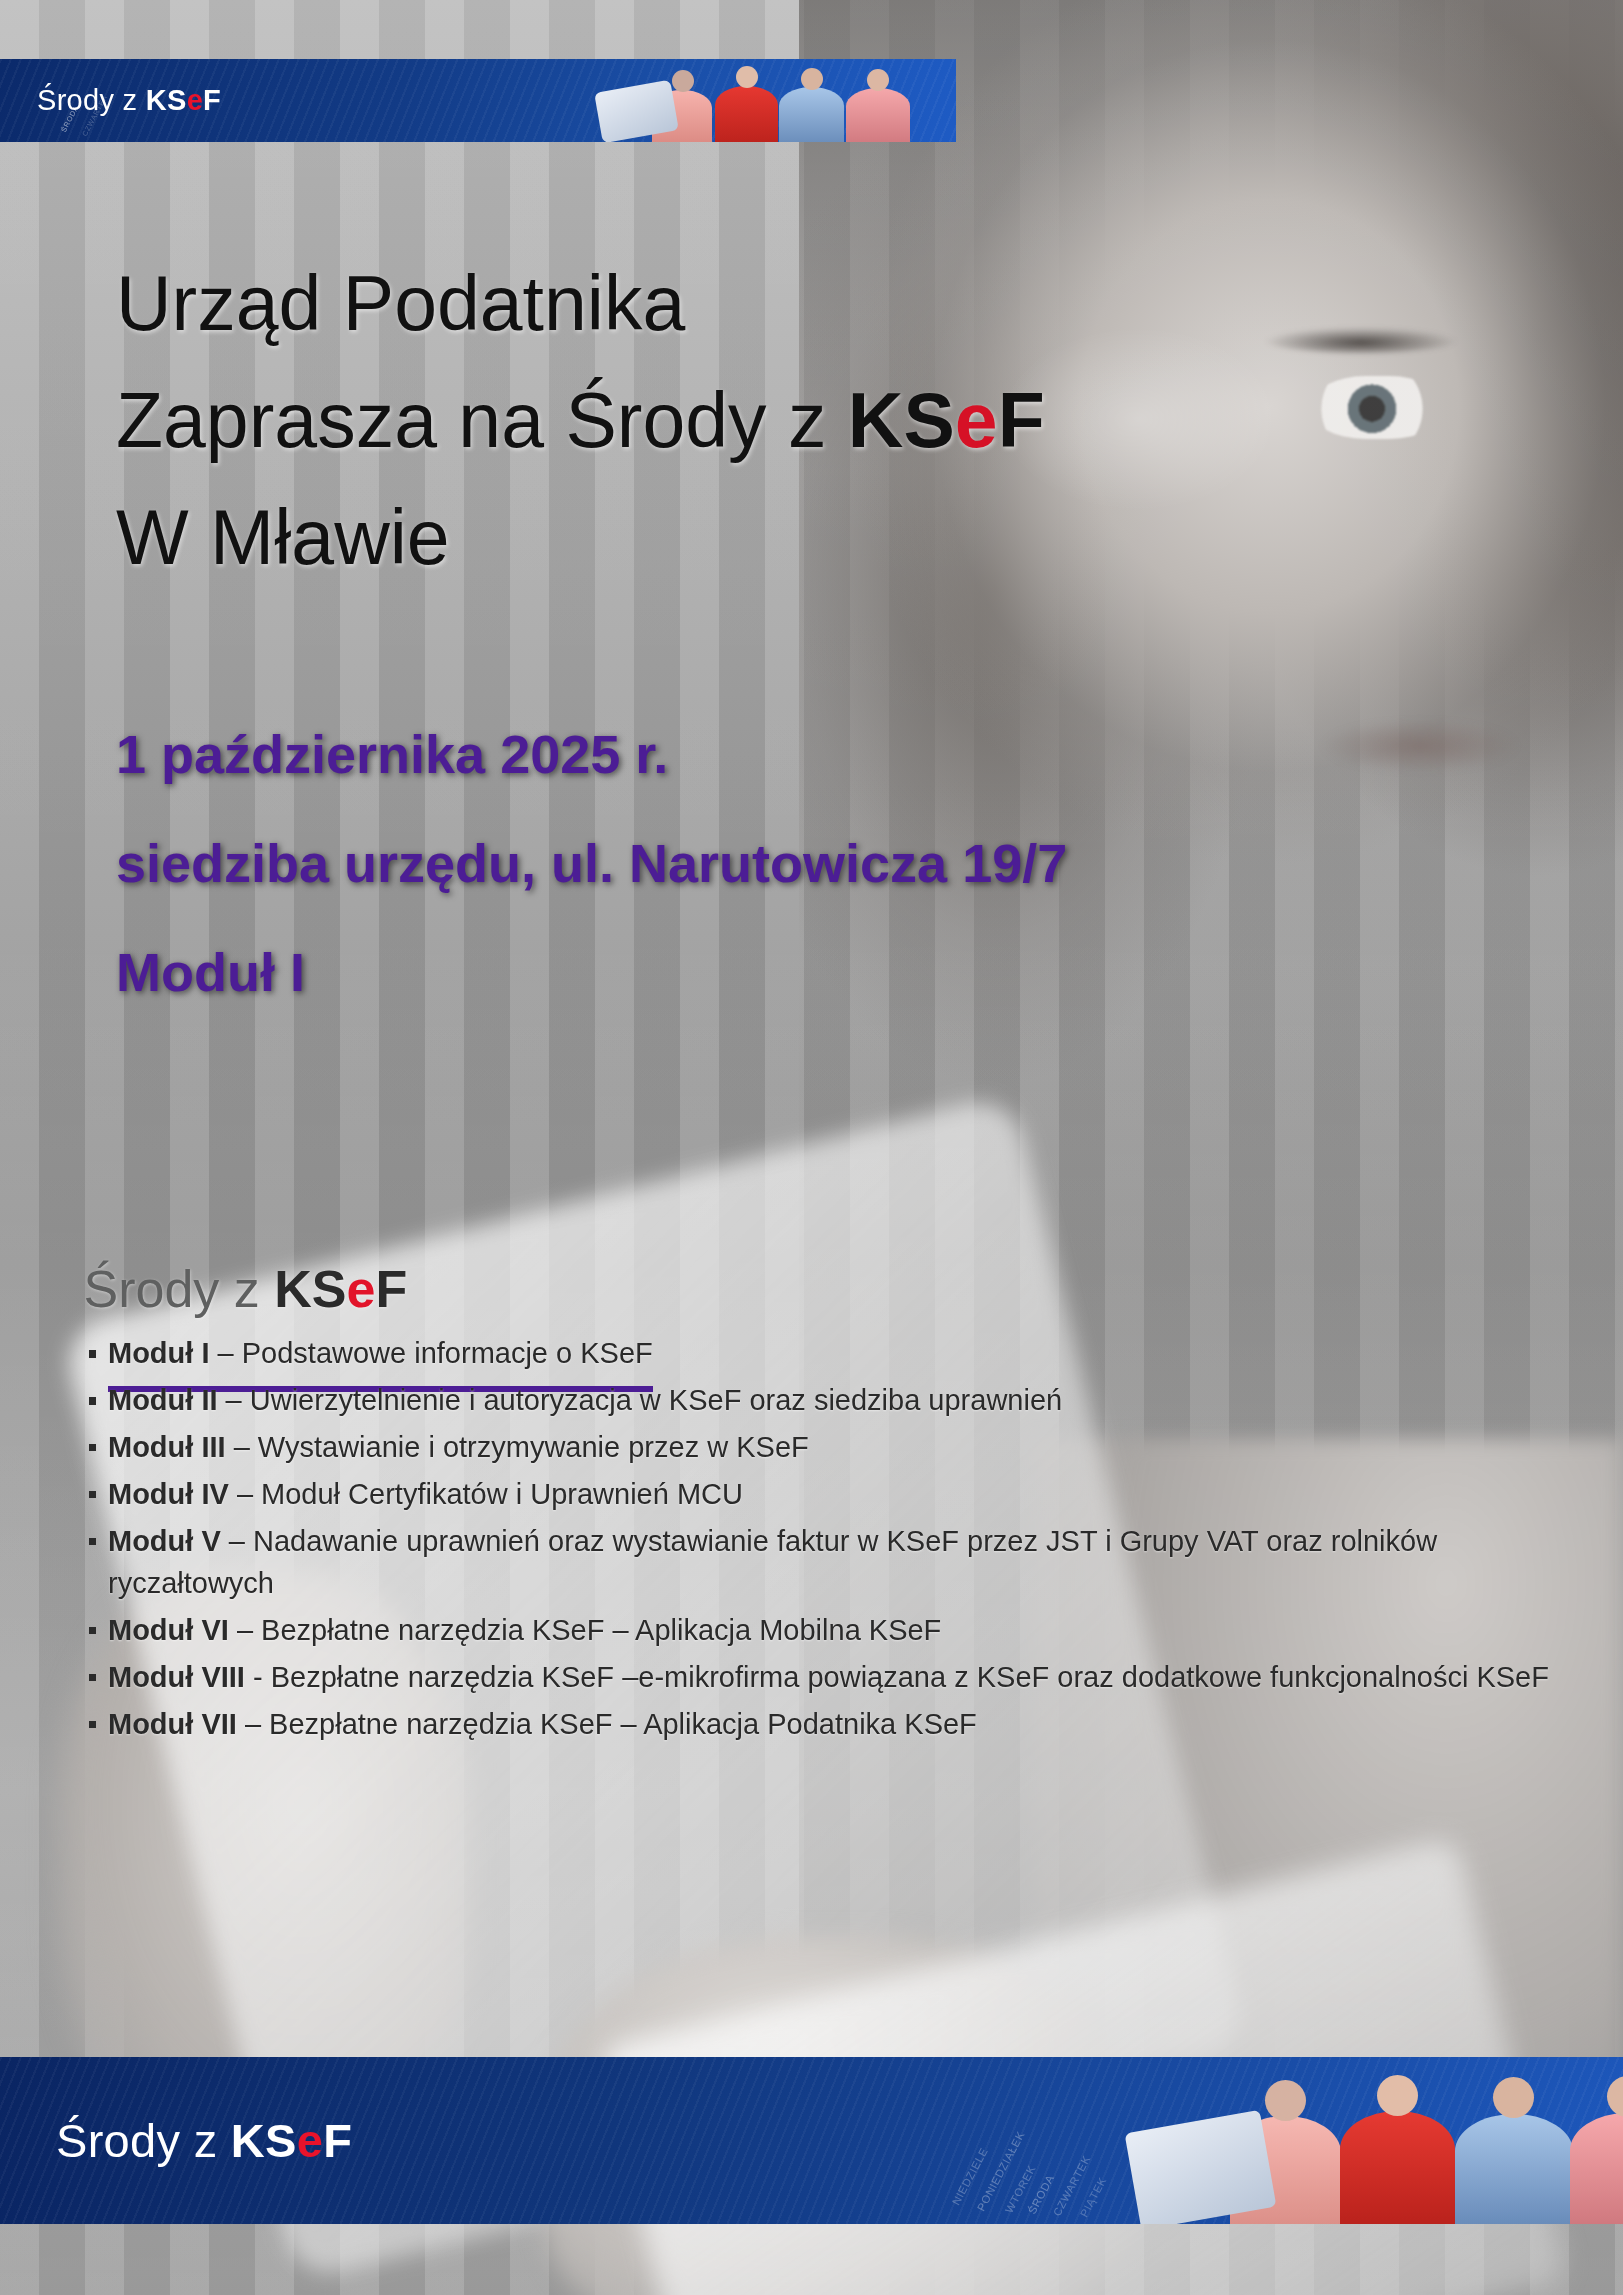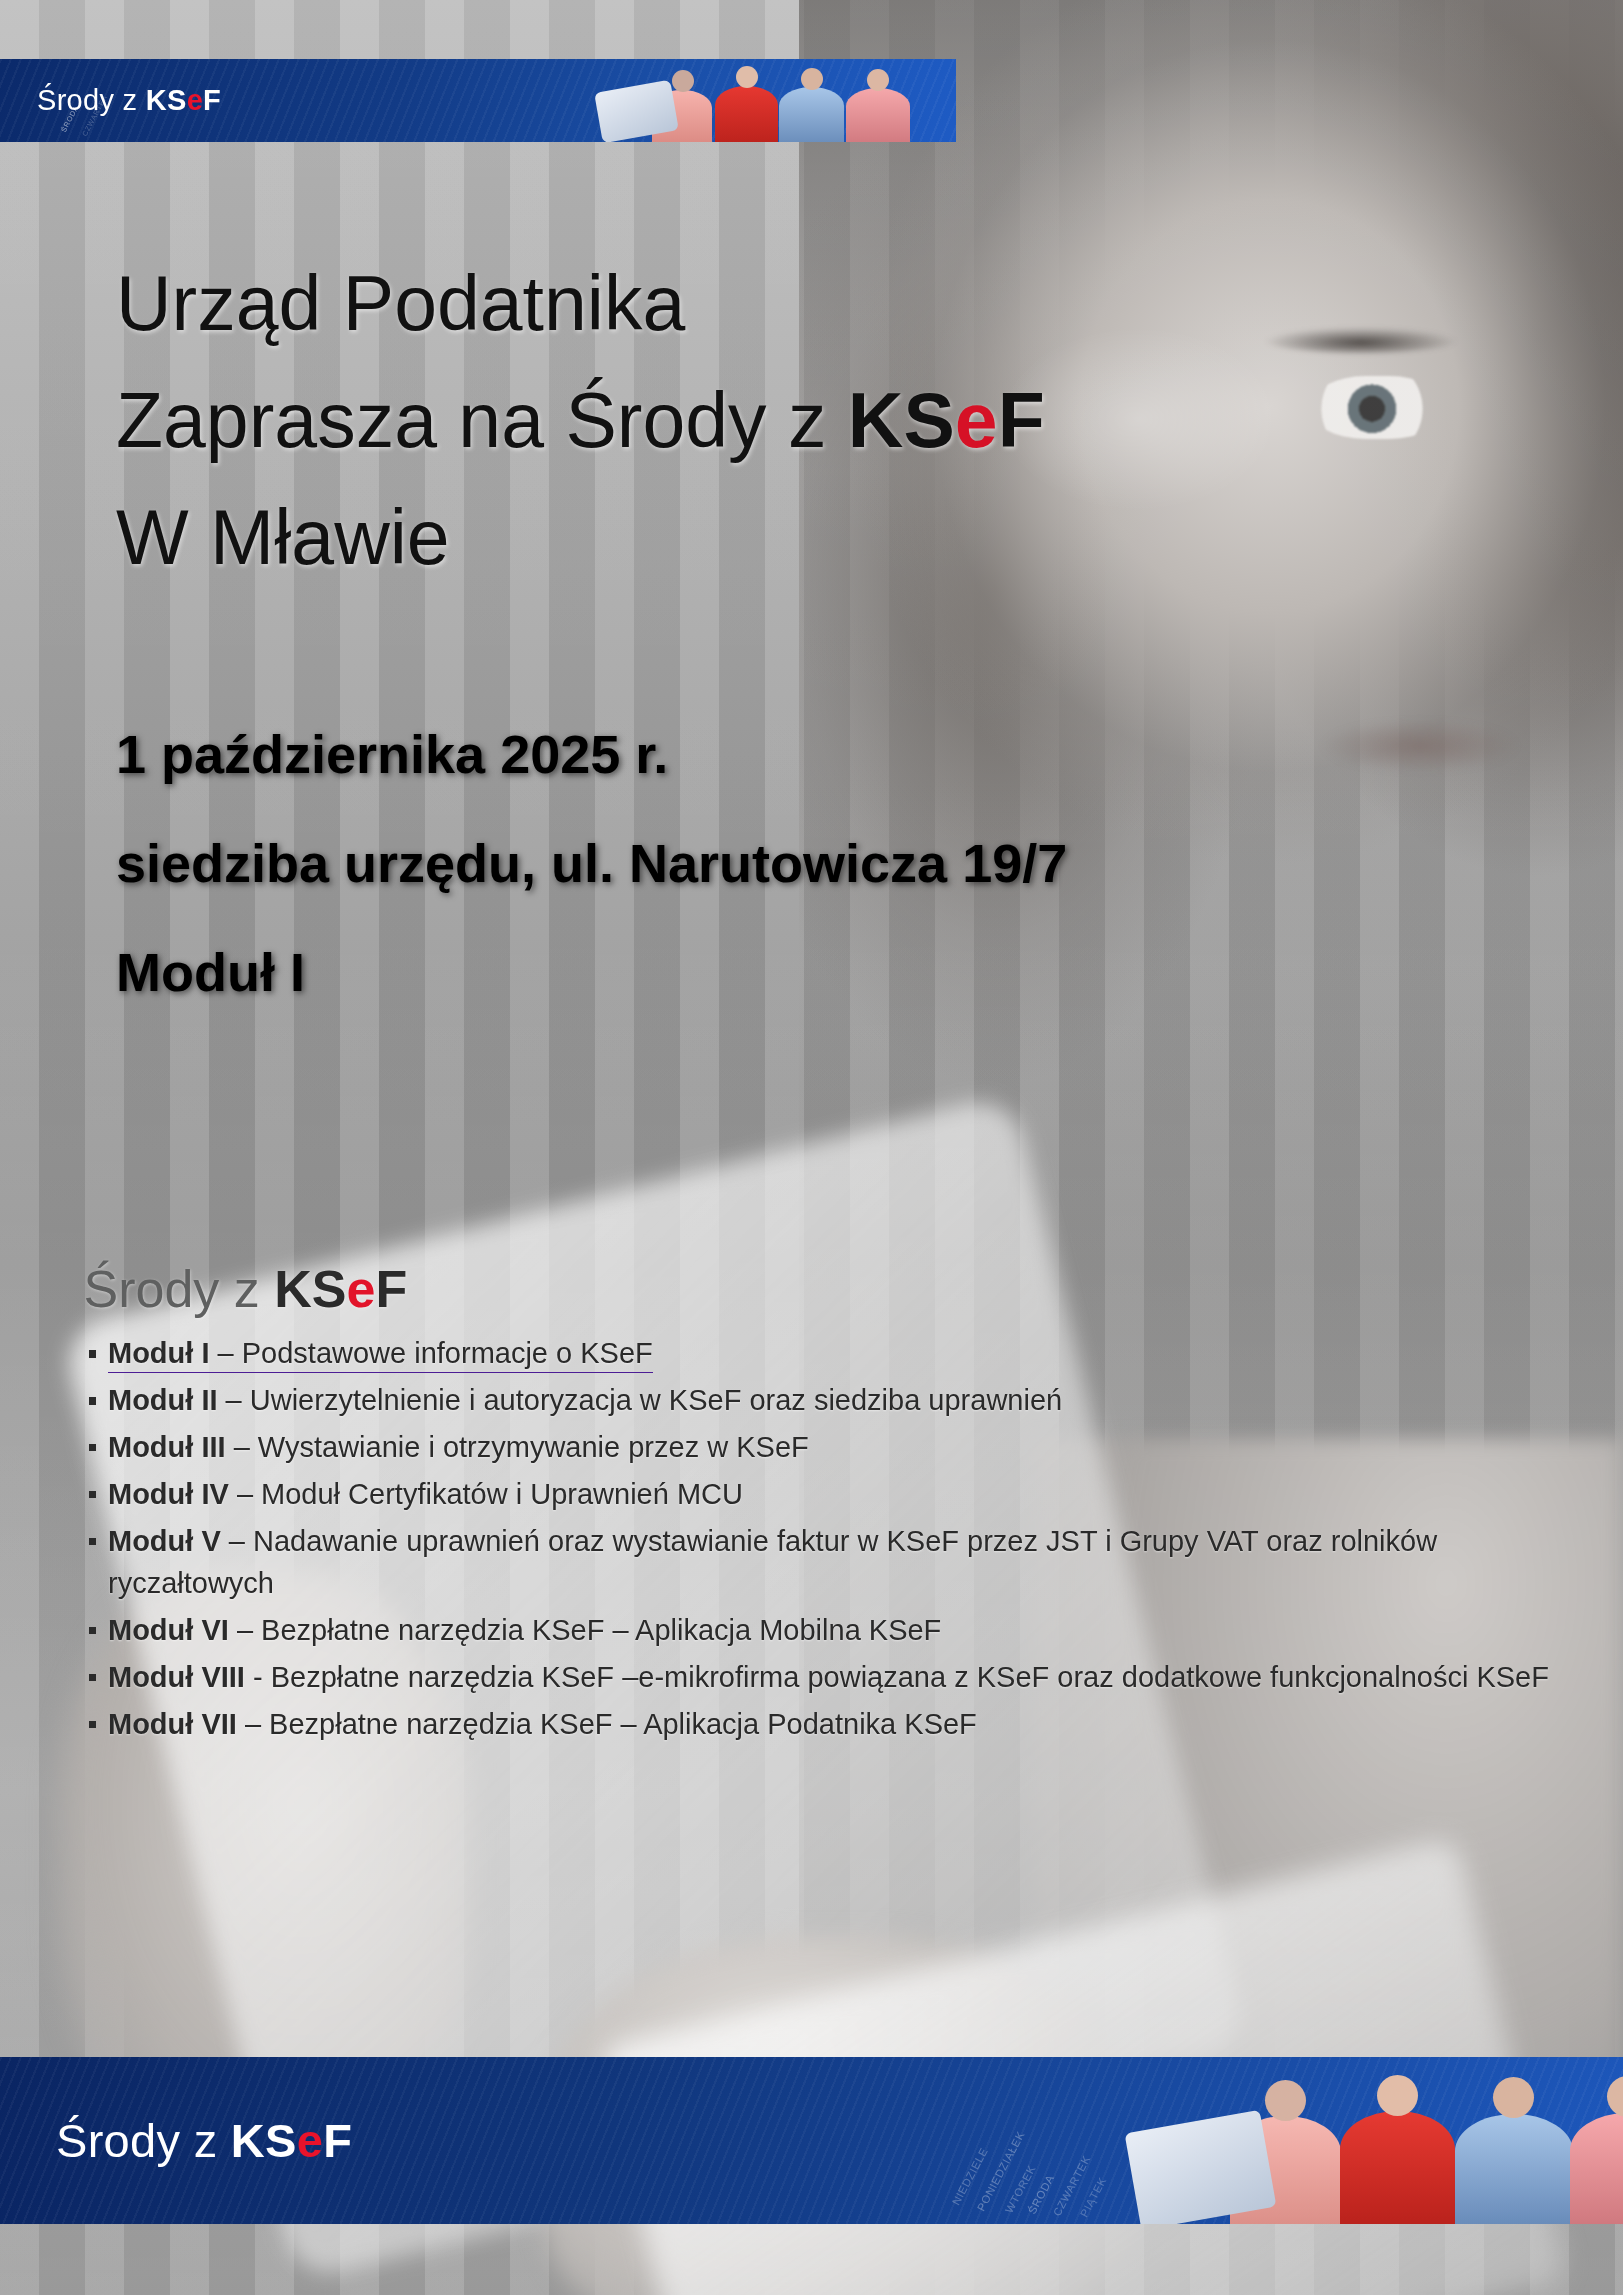--- a/index.html
+++ b/index.html
@@ -254,21 +254,21 @@
     position: absolute;
     left: 116px;
     top: 700px;
     width: 1439px;
     z-index: 5;
   }
   .s-line {
     font-size: 54px;
     font-weight: bold;
     line-height: 2.02;
-    color: #000000;
+    color: #4c1d95;
     text-shadow: 2px 2px 5.9px rgba(0,0,0,0.55);
     white-space: nowrap;
   }
 
   
   .modules {
     position: absolute;
     left: 77px;
     top: 1259px;
     width: 1518px;
@@ -301,22 +301,22 @@
   ul.mod-list li .bullet {
     position: absolute;
     left: 11.8px;
     top: 17px;
     width: 7.2px;
     height: 7.2px;
     background: #2a2a2a;
   }
   ul.mod-list li b { font-weight: bold; }
   .underlined {
-    border-bottom: 1px solid #4c1d95;
-    padding-bottom: 3px;
+    border-bottom: 6px solid #4c1d95;
+    padding-bottom: 17px;
   }
 </style>
 </head>
 <body>
 
 <div class="poster">
 
   <div class="bg-base"></div>
   <div class="bg-portrait"></div>
   <div class="bg-brow"></div>

